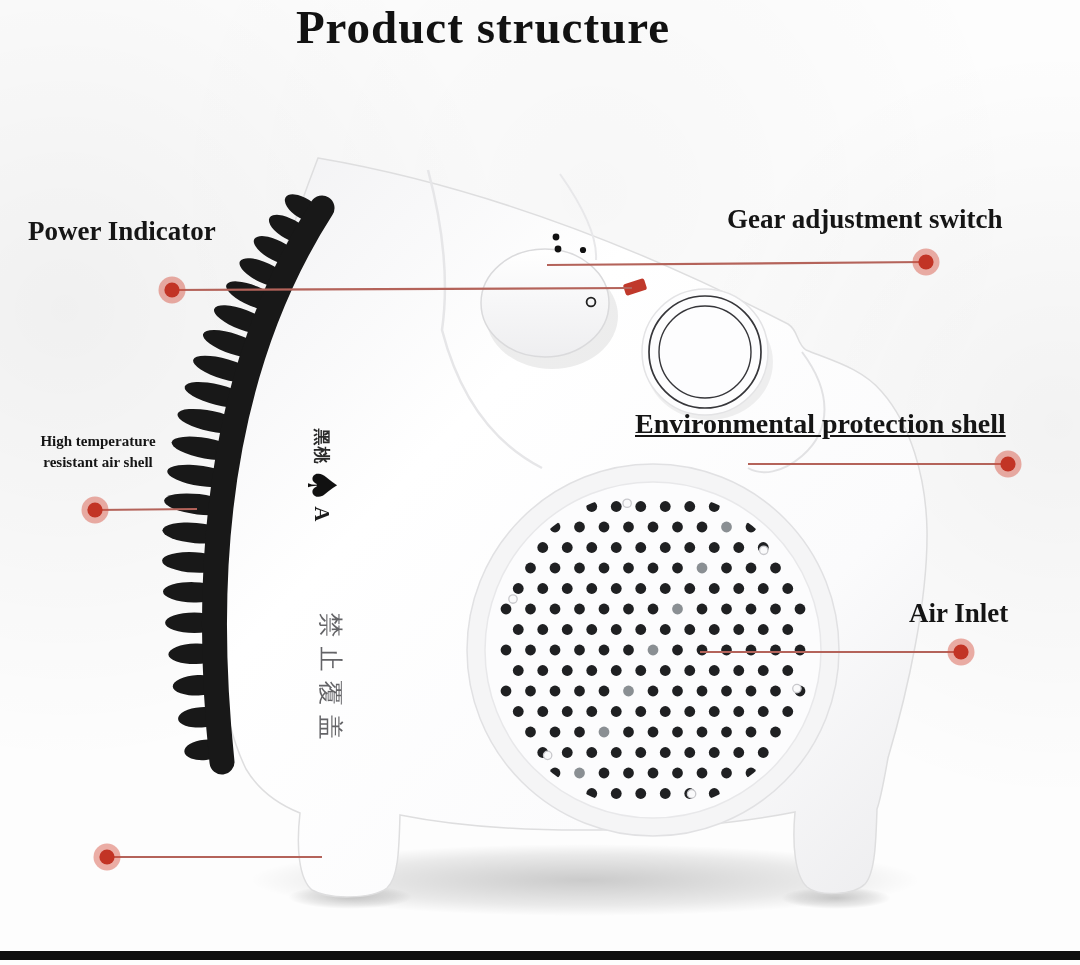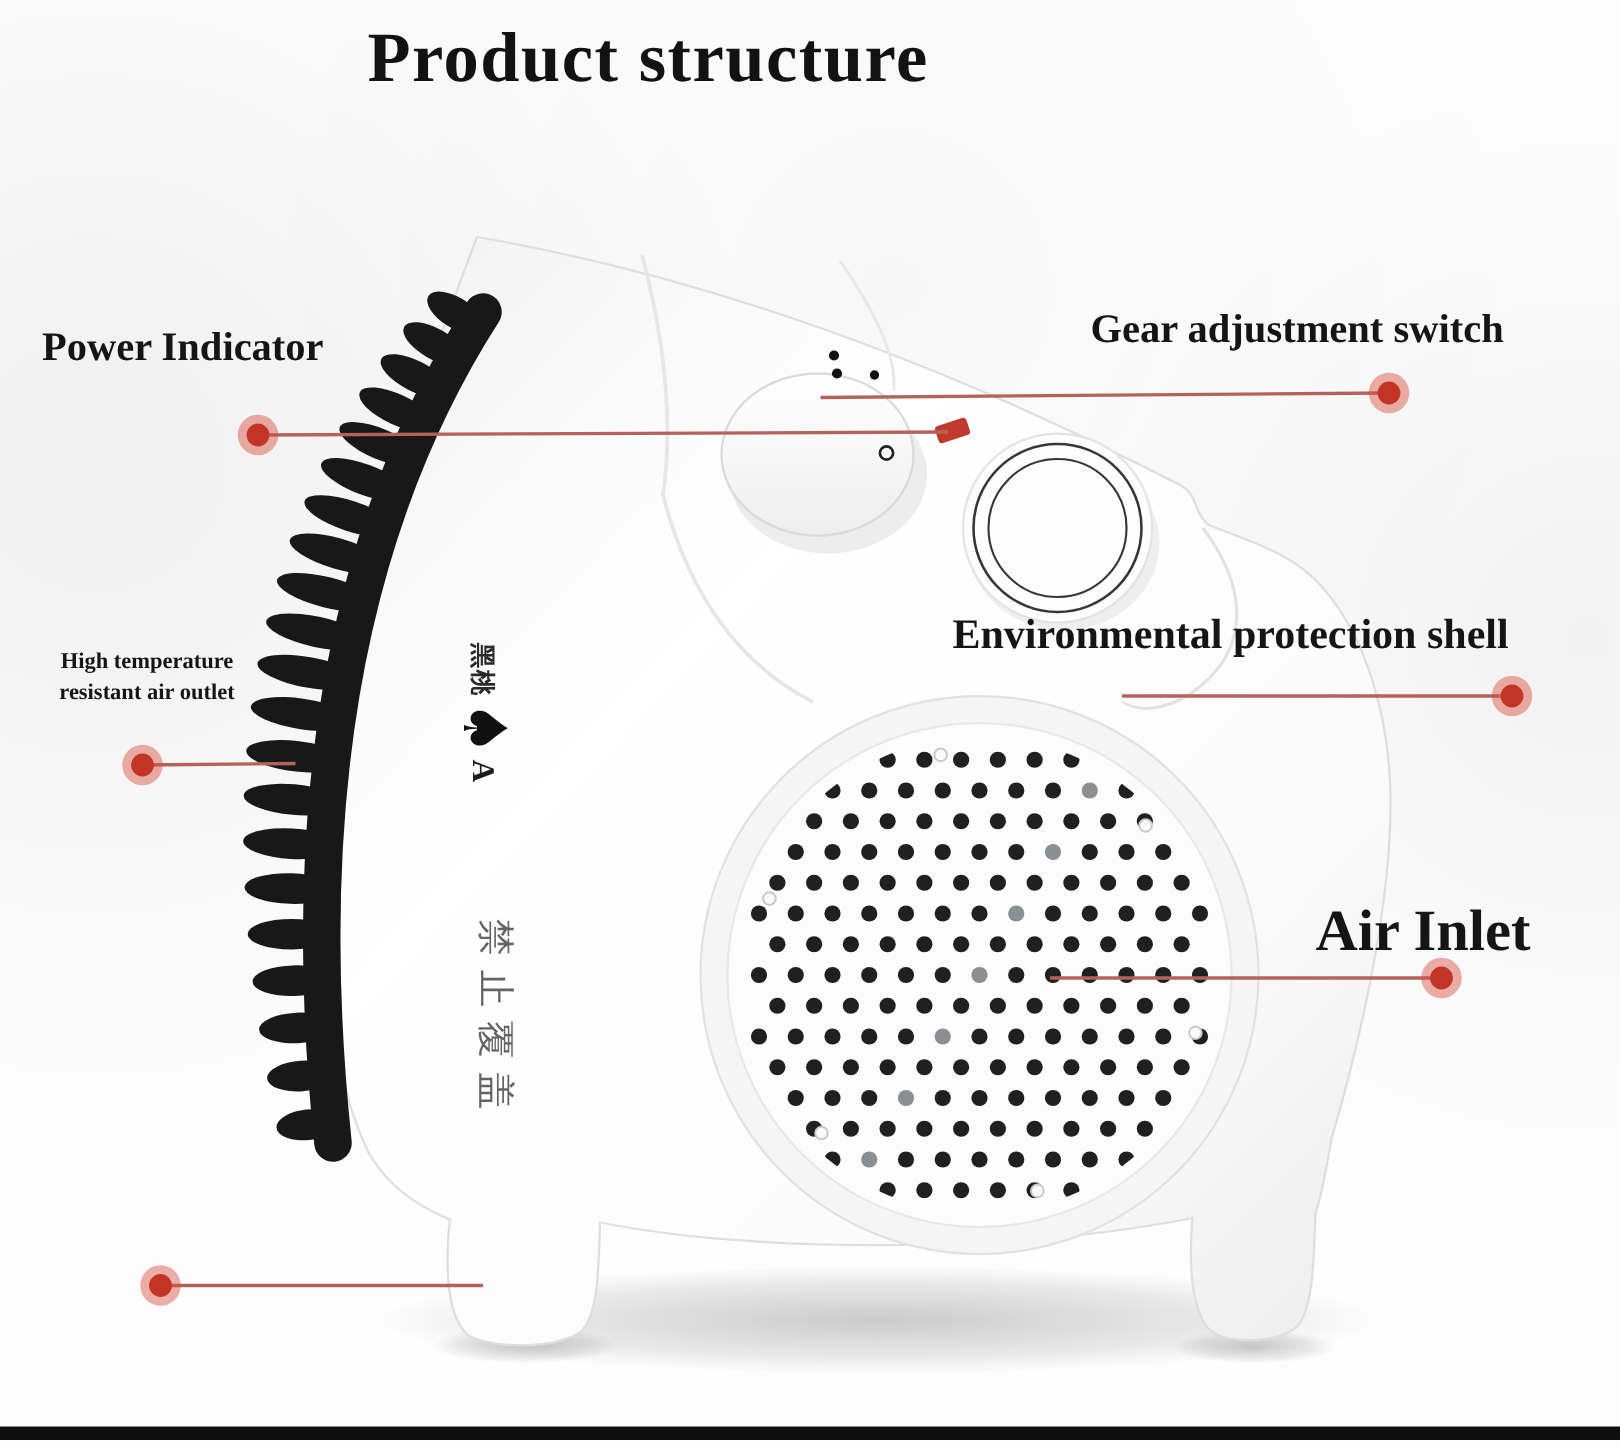--- a/index.html
+++ b/index.html
@@ -7,31 +7,31 @@
     position:relative;width:1080px;height:965px;overflow:hidden;
     background:
       radial-gradient(circle at 6% 32%, rgba(0,0,0,.05), transparent 38%),
       radial-gradient(circle at 98% 44%, rgba(0,0,0,.045), transparent 32%),
       radial-gradient(circle at 55% 20%, rgba(0,0,0,.025), transparent 45%),
       #fdfdfd;
     font-family:"Liberation Serif","DejaVu Serif",serif;
   }
   svg{position:absolute;left:0;top:0;}
   .page-title{
-    position:absolute;left:233px;top:0px;width:500px;
-    font-size:47px;font-weight:700;color:#121212;letter-spacing:1px;margin:12px;
+    position:absolute;left:233px;top:0px;width:500px;text-align:center;
+    font-size:47px;font-weight:700;color:#121212;letter-spacing:1px;margin:0;
   }
   .label{
     position:absolute;font-weight:700;color:#151515;white-space:nowrap;
   }
   .label-power{left:28px;top:216px;font-size:27px;}
   .label-gear{left:727px;top:204px;font-size:27px;}
   .label-hitemp{left:5px;top:431px;width:186px;font-size:15px;line-height:1.42;text-align:center;white-space:normal;}
-  .label-env{left:635px;top:408px;font-size:28px;}
-  .label-air{left:877px;top:598px;font-size:39px;}
+  .label-env{left:635px;top:408px;font-size:28px;text-decoration:underline;}
+  .label-air{left:909px;top:598px;font-size:27px;}
   .label-nonslip{left:18px;top:799px;font-size:31px;}
   .brand-logo{
     position:absolute;left:272px;top:449px;width:100px;height:52px;
     transform:rotate(90deg);display:flex;align-items:center;justify-content:center;gap:3px;
     color:#1c1c1c;
   }
   .brand-logo .cjk{font-family:"DejaVu Sans",sans-serif;font-size:17px;font-weight:700;letter-spacing:1px;color:#2a2a2a;}
   .brand-logo .spade{font-family:"DejaVu Sans",sans-serif;font-size:40px;line-height:1;color:#111;}
   .brand-logo .ace{font-size:21px;font-weight:700;color:#1c1c1c;}
   .warning-col{
@@ -336,21 +336,21 @@
         <line x1="322" y1="857" x2="107" y2="857" stroke="#b4635a" stroke-width="2.2"></line>
         <circle cx="107" cy="857" r="13.5" fill="#d44c39" opacity="0.45"></circle>
         <circle cx="107" cy="857" r="7.6" fill="#c23425"></circle>
       </g>
   </svg>
 
   <h1 class="page-title">Product structure</h1>
 
   <div class="label label-gear">Gear adjustment switch</div>
   <div class="label label-power">Power Indicator</div>
-  <div class="label label-hitemp"><span>High temperature</span><br><span>resistant air outlet</span></div>
+  <div class="label label-hitemp"><span>High temperature</span><br><span>resistant air shell</span></div>
   <div class="label label-env">Environmental protection shell</div>
   <div class="label label-air">Air Inlet</div>
 
   <div class="brand-logo">
     <span class="cjk">黑桃</span>
     <span class="spade">♠</span>
     <span class="ace">A</span>
   </div>
 
   <div class="warning-col" id="warning-col">

